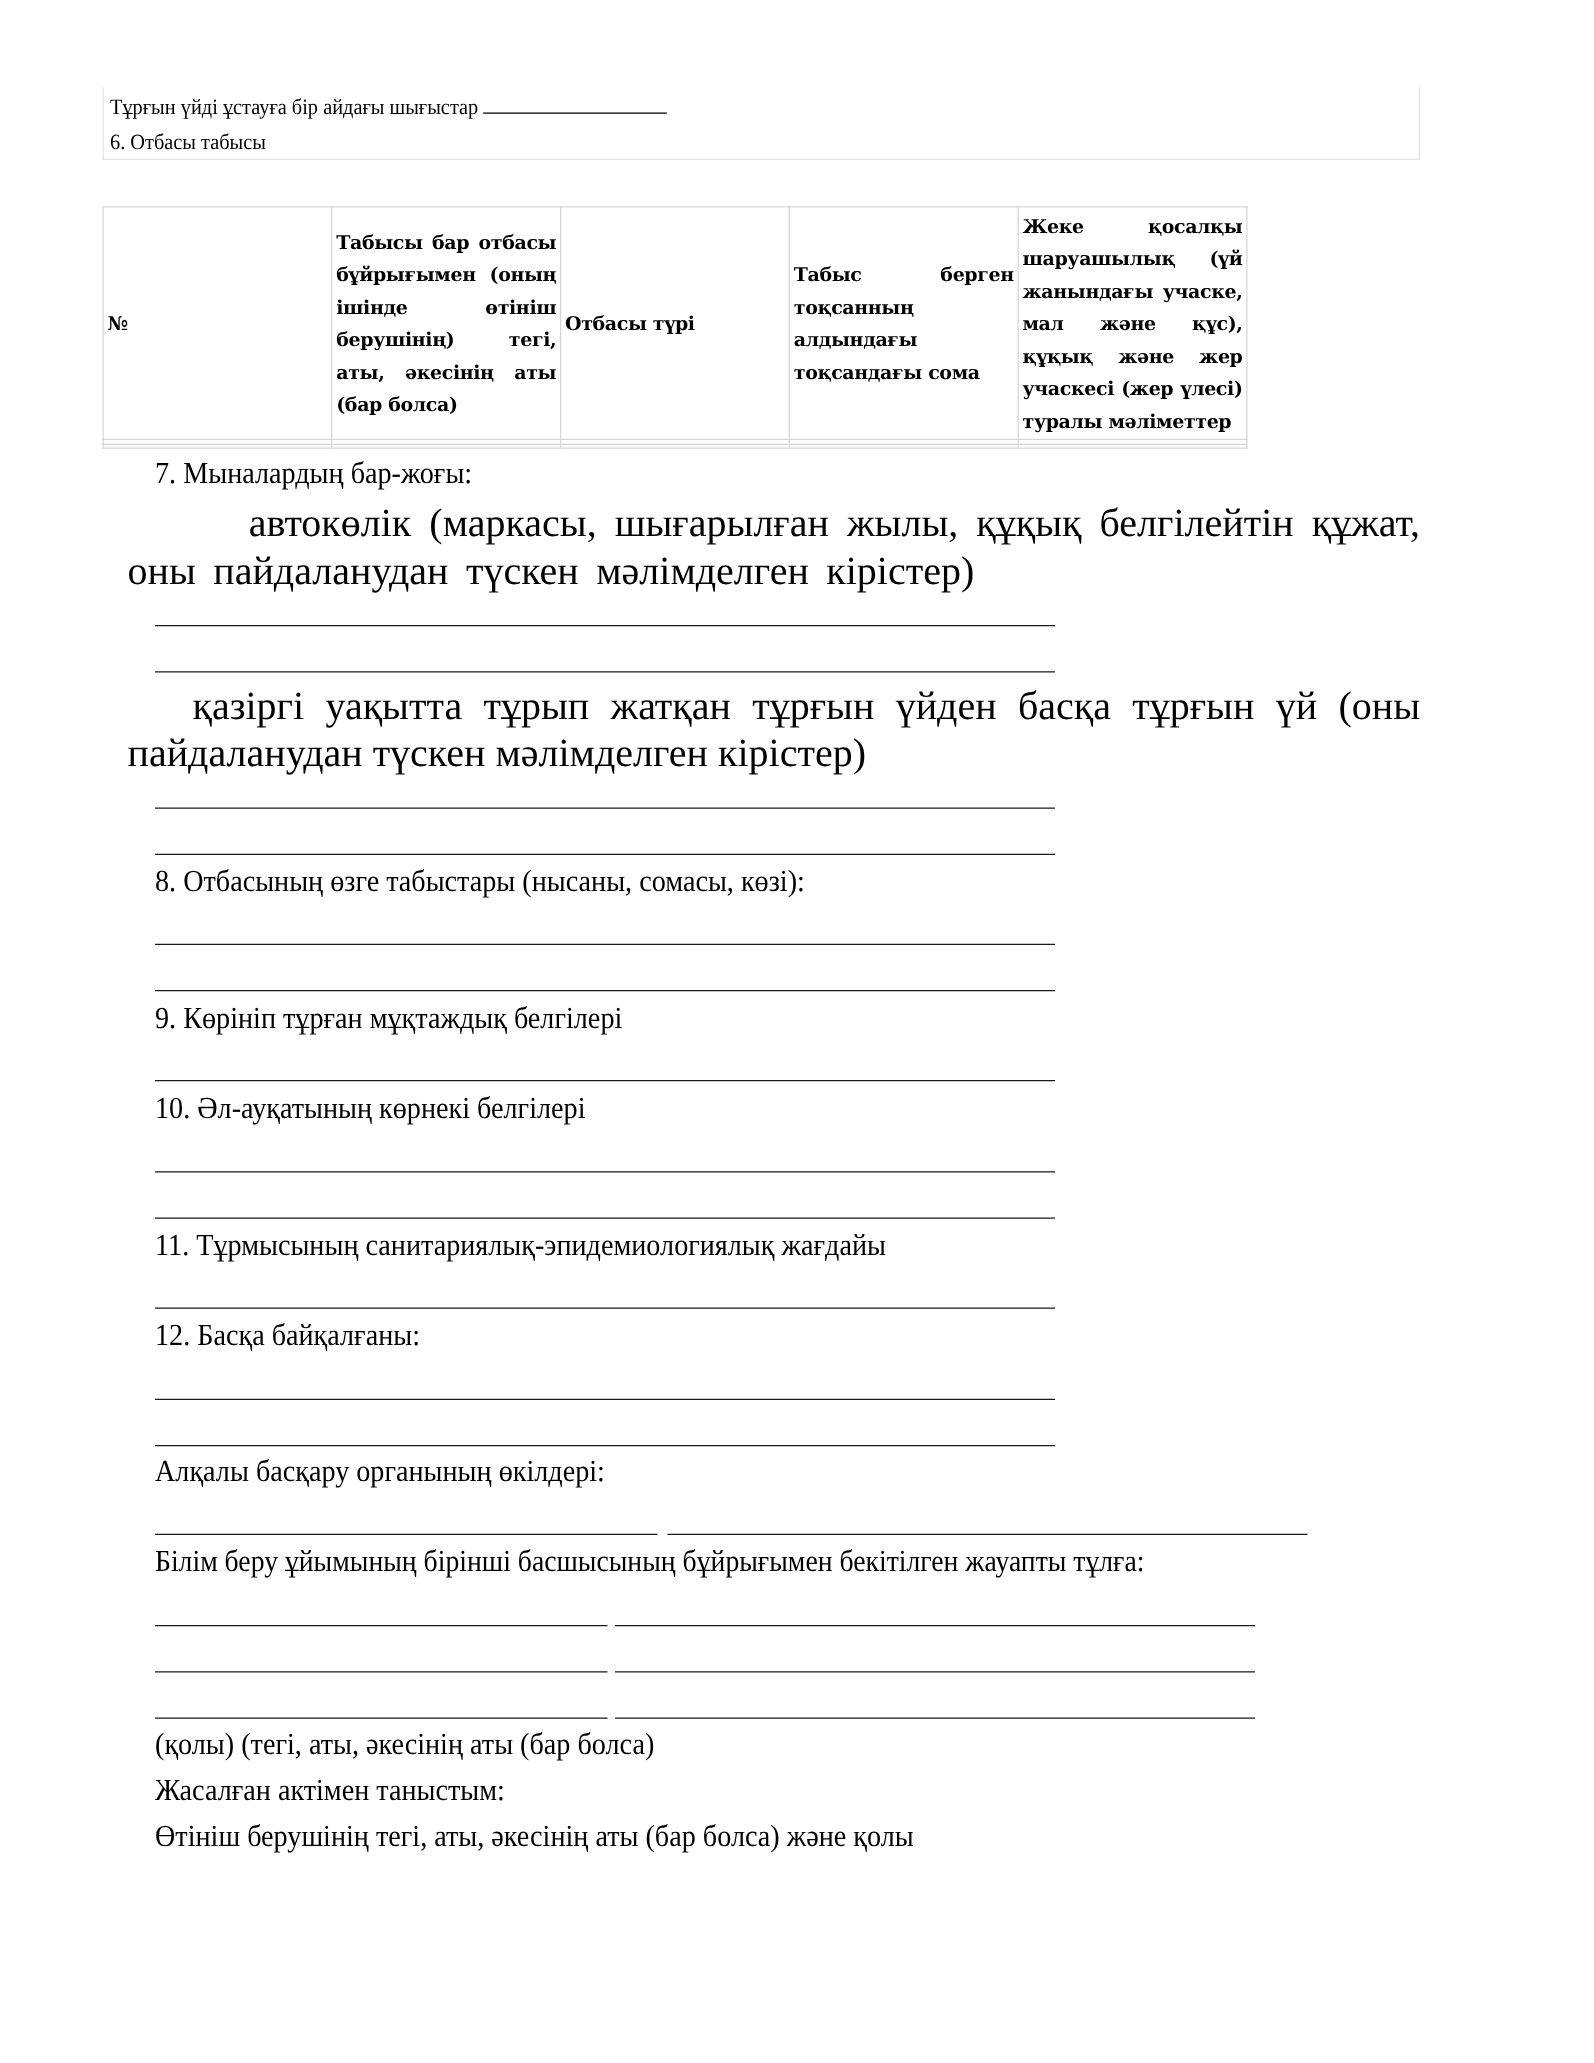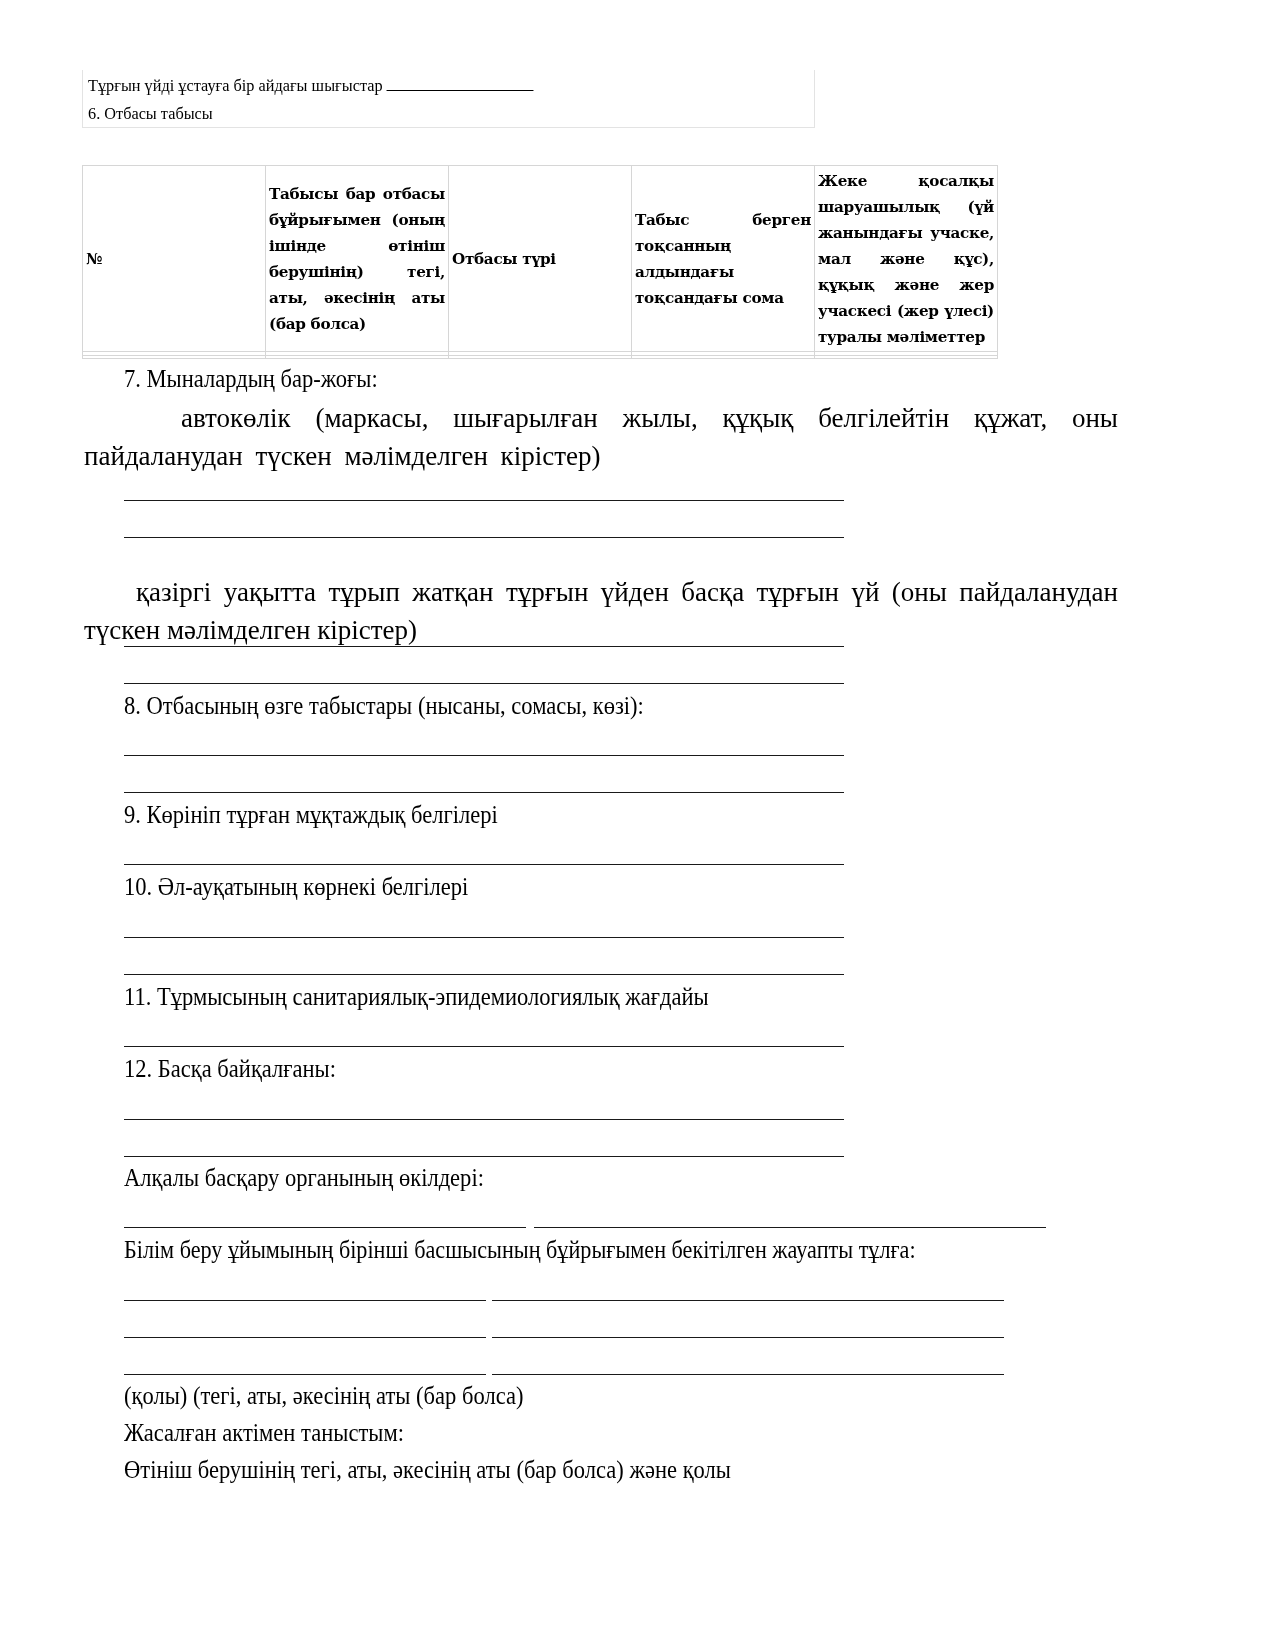--- a/index.html
+++ b/index.html
@@ -1,21 +1,21 @@
 <!DOCTYPE html>
 <html><head>
 <meta charset="utf-8">
 <style>
   html, body { margin: 0; padding: 0; background: #ffffff; }
   body {
     width: 1275px; height: 1650px; position: relative; overflow: hidden;
     font-family: "Liberation Serif", "DejaVu Serif", serif; color: #000;
   }
   .top-box {
-    position: absolute; left: 82px; top: 70px; width: 733px; height: 58px;
+    position: absolute; left: 82px; top: 70px; width: 1054px; height: 58px;
     border: 1px solid #e3e3e3; border-top: none; box-sizing: border-box;
   }
   .top-box .line { position: absolute; left: 5px; font-size: 17.5px; transform: scaleX(0.93); transform-origin: left; white-space: nowrap; }
   .top-box .l1 { top: 5px; }
   .top-box .l2 { top: 33px; }
   .blank-inline { display: inline-block; width: 158px; border-bottom: 1px solid #000; height: 14px; vertical-align: baseline; margin-left: 4px; }
 
   table.income {
     position: absolute; left: 82px; top: 165px; width: 915px;
     border-collapse: collapse; table-layout: fixed;
@@ -24,21 +24,21 @@
     border: 1px solid #d6d6d6; padding: 0 3px; vertical-align: middle;
     font-family: "DejaVu Serif", serif; font-weight: bold; font-size: 15.2px; line-height: 26px;
     text-align: justify; letter-spacing: -0.3px;
   }
   table.income th { height: 185px; }
   table.income td.empty { height: 3px; padding: 0; }
   table.income tr.empty-row2 td { height: 2px; }
 
   .para { position: absolute; font-size: 24.5px; white-space: nowrap; transform: scaleX(0.92); transform-origin: left; }
   .para-wrap {
-    position: absolute; left: 84px; width: 1034px; font-size: 27px; line-height: 38px;
+    position: absolute; left: 102px; width: 1034px; font-size: 32px; line-height: 38px;
     text-align: justify; text-align-last: left;
   }
   .rule { position: absolute; height: 0; border-top: 1.5px solid #1a1a1a; }
 </style>
 </head>
 <body>
 
 <div class="top-box">
   <div class="line l1">
     <span>Тұрғын үйді ұстауға бір айдағы шығыстар</span><span class="blank-inline"></span>
@@ -76,21 +76,21 @@
     <td class="empty"></td>
     <td class="empty"></td>
   </tr>
 </tbody>
   </table>
 
 <div class="para" style="left:124px; top:365px;">7. Мыналардың бар-жоғы:</div>
 <div class="para-wrap" style="top:399px; text-indent:97px; word-spacing:6px;">автокөлік (маркасы, шығарылған жылы, құқық белгілейтін құжат, оны пайдаланудан түскен мәлімделген кірістер)</div>
 <div class="rule" style="left:124px; width:720px; top:500px;"></div>
 <div class="rule" style="left:124px; width:720px; top:537px;"></div>
-<div class="para-wrap" style="top:545px; text-indent:52px;margin-top:28px;">қазіргі уақытта тұрып жатқан тұрғын үйден басқа тұрғын үй (оны пайдаланудан түскен мәлімделген кірістер)</div>
+<div class="para-wrap" style="top:545px; text-indent:52px;">қазіргі уақытта тұрып жатқан тұрғын үйден басқа тұрғын үй (оны пайдаланудан түскен мәлімделген кірістер)</div>
 <div class="rule" style="left:124px; width:720px; top:646px;"></div>
 <div class="rule" style="left:124px; width:720px; top:683px;"></div>
 
 <div class="para" style="left:124px; top:692px;">8. Отбасының өзге табыстары (нысаны, сомасы, көзі):</div>
 <div class="rule" style="left:124px; width:720px; top:755px;"></div>
 <div class="rule" style="left:124px; width:720px; top:792px;"></div>
 
 <div class="para" style="left:124px; top:801px;">9. Көрініп тұрған мұқтаждық белгілері</div>
 <div class="rule" style="left:124px; width:720px; top:864px;"></div>
 

